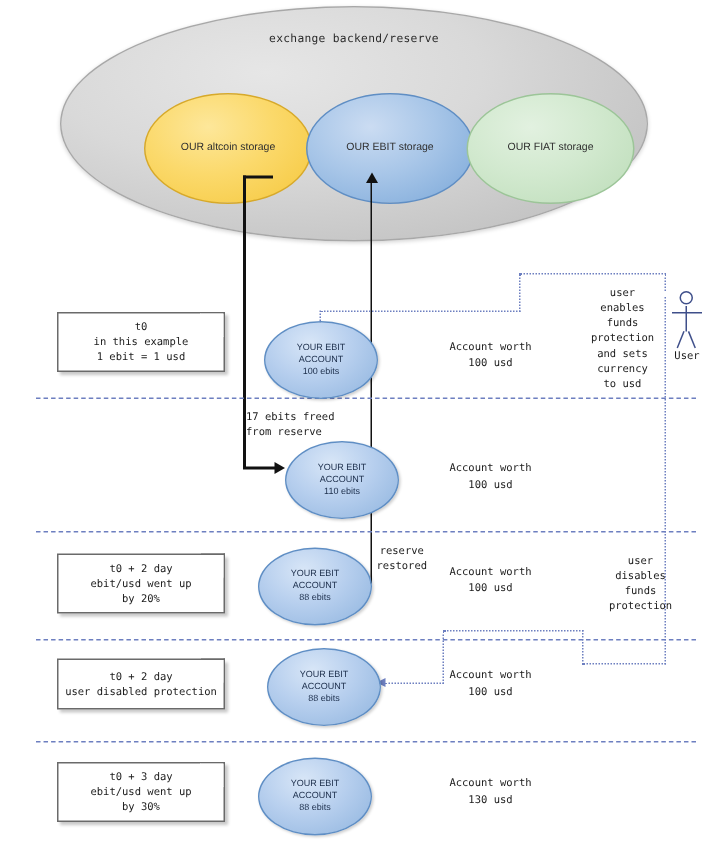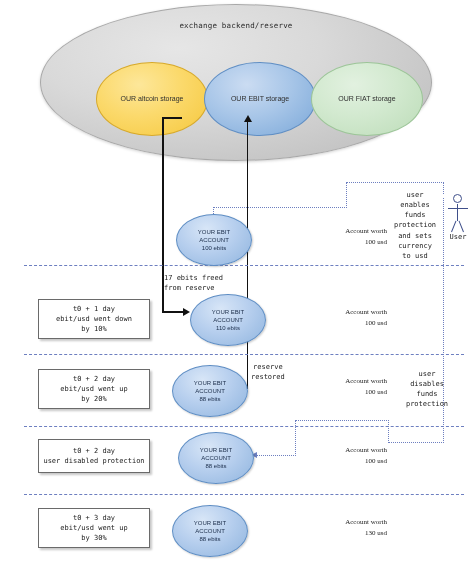--- a/index.html
+++ b/index.html
@@ -64,22 +64,22 @@
   .acct{
     position:absolute;width:74px;height:50px;border-radius:50%;
     background:radial-gradient(ellipse at 40% 28%, #d8e6f7 0%, #b7cfee 45%, #8fb4de 100%);
     border:1px solid #5f8ec4;
     box-shadow:1px 1px 2px rgba(0,0,0,.2);
     display:flex;align-items:center;justify-content:center;text-align:center;
     font-family:"Liberation Sans",sans-serif;
     font-size:6px;color:#1b2d4a;line-height:1.35;white-space:pre-line;
   }
   .worth{
-    position:absolute;text-align:right;font-size:7px;color:#1a1a1a;line-height:1.5;
-    white-space:pre-line;width:120px;font-family:Liberation Serif, serif;
+    position:absolute;text-align:center;font-size:7px;color:#1a1a1a;line-height:1.5;
+    white-space:pre-line;width:120px;
   }
 
   
   .blk{position:absolute;background:#111;}
   .vline{width:1.6px;}
   .hline{height:1.6px;}
   .arrow-dn,.arrow-up,.arrow-rt{position:absolute;width:0;height:0;}
   .arrow-up{border-left:4px solid transparent;border-right:4px solid transparent;border-bottom:7px solid #111;}
   .arrow-rt{border-top:4px solid transparent;border-bottom:4px solid transparent;border-left:7px solid #111;}
 
@@ -172,34 +172,34 @@
   <div class="actor-lbl" style="left:397px;top:367px;">user
 disables
 funds
 protection</div>
 
   <div class="sep" style="top:263px;"></div>
   <div class="sep" style="top:352px;"></div>
   <div class="sep" style="top:424px;"></div>
   <div class="sep" style="top:492px;"></div>
 
+  <div class="note" style="left:38px;top:206px;width:112px;height:40px;">
+    <span class="fold"></span>
+    <span class="note-text">t0
+in this example
+1 ebit = 1 usd</span>
+  </div>
   <div class="acct" style="left:176px;top:212px;">
     <span>YOUR EBIT
 ACCOUNT
 100 ebits</span>
   </div>
   <div class="worth" style="left:267px;top:224px;">Account worth
 100 usd</div>
 
-  <div class="note" style="left:38px;top:297px;width:112px;height:40px;">
-    <span class="fold"></span>
-    <span class="note-text">t0 + 1 day
-ebit/usd went down
-by 10%</span>
-  </div>
   <div class="acct" style="left:190px;top:292px;">
     <span>YOUR EBIT
 ACCOUNT
 110 ebits</span>
   </div>
   <div class="worth" style="left:267px;top:305px;">Account worth
 100 usd</div>
 
   <div class="note" style="left:38px;top:367px;width:112px;height:40px;">
     <span class="fold"></span>

